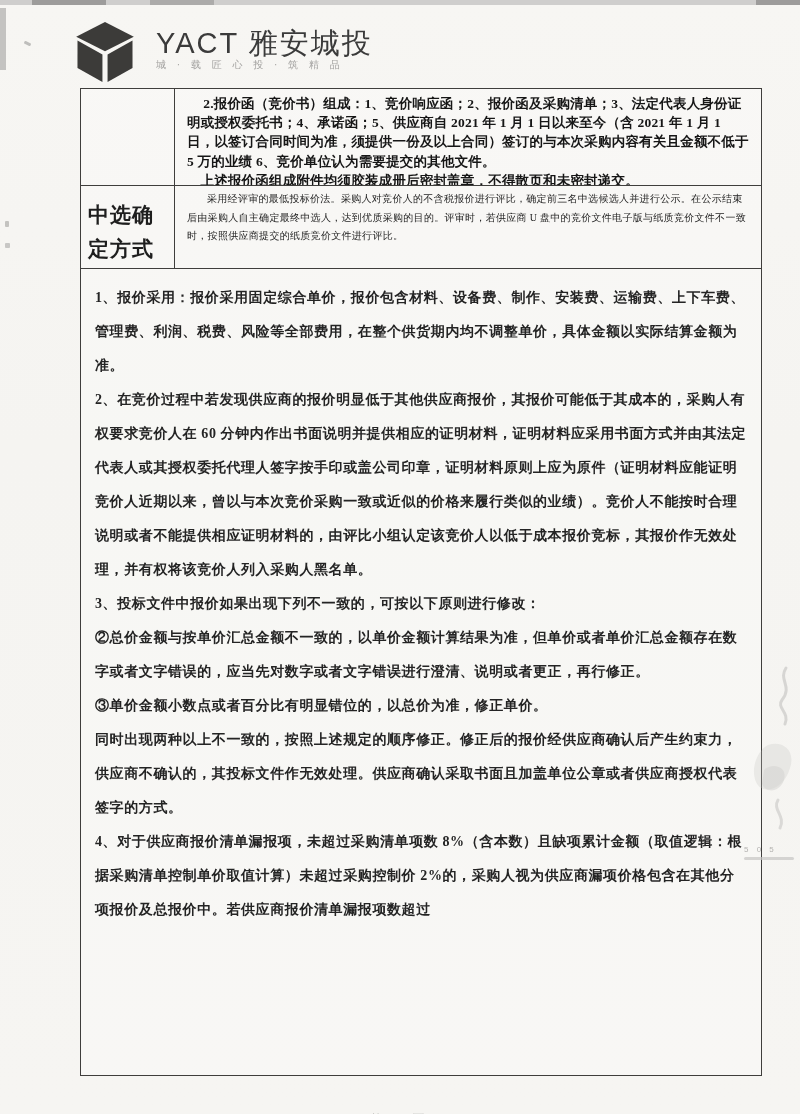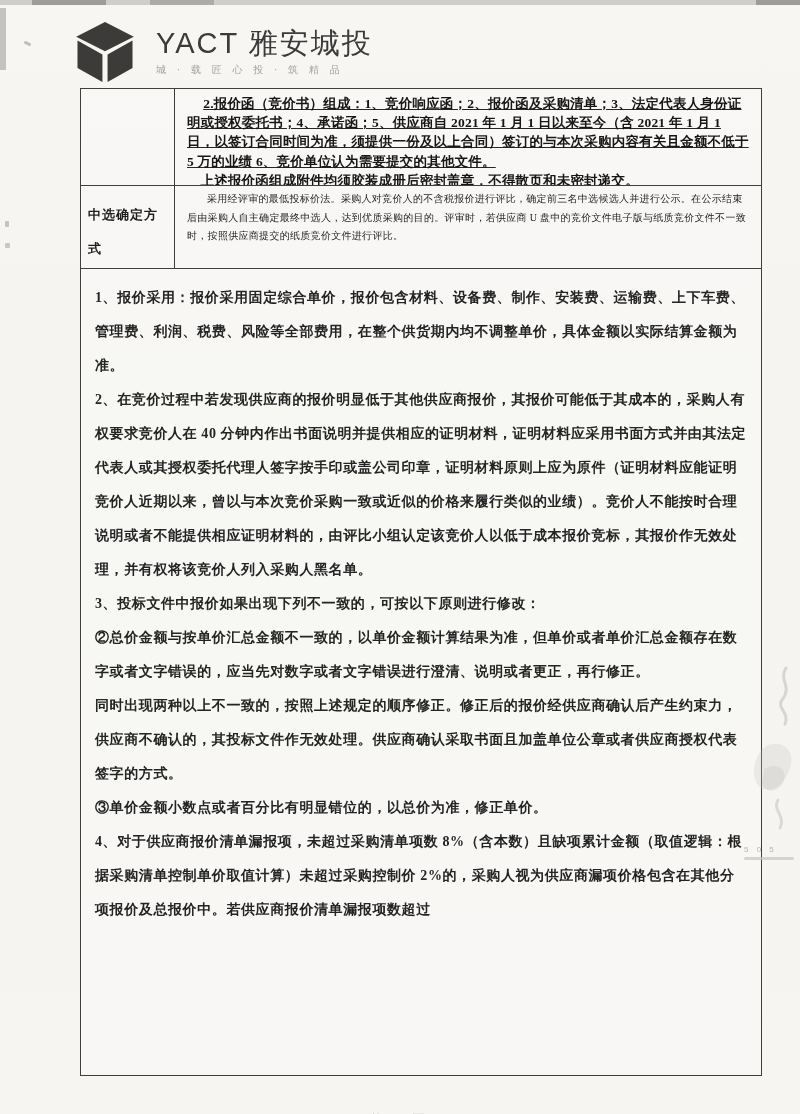--- a/index.html
+++ b/index.html
@@ -21,37 +21,37 @@
   
   .logo{position:absolute;left:68px;top:20px;height:64px;display:flex;align-items:flex-start;}
   .cube{width:74px;height:64px;}
   .brand-block{margin-left:14px;padding-top:8px;}
   .brand{
     font-family:"Liberation Sans","DejaVu Sans",sans-serif;
     font-weight:normal;font-size:29px;line-height:30px;color:#3b3b3b;letter-spacing:2px;white-space:nowrap;
   }
   .tagline{
     font-family:"Liberation Sans","DejaVu Sans",sans-serif;
-    margin-top:5px;font-size:10px;color:#a3a2a0;letter-spacing:4px;white-space:nowrap;
+    font-size:10px;color:#a3a2a0;letter-spacing:4px;white-space:nowrap;
   }
   
   .doc-table{
     position:absolute;left:80px;top:88px;width:682px;
     border:1px solid #3f3e3c;box-sizing:border-box;background:rgba(255,255,255,0.25);
   }
   .t-row{display:flex;border-bottom:1px solid #3f3e3c;box-sizing:border-box;}
   .t-row:last-child{border-bottom:none;}
   .t-label{
     width:94px;flex:0 0 94px;border-right:1px solid #3f3e3c;box-sizing:border-box;
-    font-weight:bold;font-size:13px;letter-spacing:1px;color:#1e1e1e;
+    font-weight:bold;font-size:21px;letter-spacing:1px;color:#1e1e1e;
     padding:14px 6px 0 7px;line-height:35px;
   }
   .t-content{flex:1;box-sizing:border-box;color:#242424;}
   .t-content p{margin:0;}
-  .row1{height:97px;overflow:hidden;text-decoration:underline;}
+  .row1{height:97px;overflow:hidden;}
   .row1 .t-content{padding:5px 12px 4px 12px;font-weight:bold;font-size:13.5px;line-height:19.2px;letter-spacing:0.2px;color:#161616;}
   .row1 .p-first{text-indent:1.2em;}
   .row1 .p-second{text-indent:1em;}
   .row2{height:83px;overflow:hidden;}
   .row2 .t-label{padding-top:12px;line-height:34px;}
   .row2 .t-content{padding:4px 12px 4px 12px;font-size:10px;line-height:18.6px;letter-spacing:0.3px;}
   .row2 .t-content p{text-indent:2em;}
   .row3{height:806px;overflow:hidden;}
   .row3 .t-content{padding:12px 14px 6px 14px;font-size:14px;line-height:34px;letter-spacing:0.6px;font-weight:bold;}
   
@@ -108,25 +108,25 @@
     <div class="t-row row2">
       <div class="t-label">中选确定方式</div>
       <div class="t-content">
         <p>采用经评审的最低投标价法。采购人对竞价人的不含税报价进行评比，确定前三名中选候选人并进行公示。在公示结束后由采购人自主确定最终中选人，达到优质采购的目的。评审时，若供应商 U 盘中的竞价文件电子版与纸质竞价文件不一致时，按照供应商提交的纸质竞价文件进行评比。</p>
       </div>
     </div>
 
     <div class="t-row row3">
       <div class="t-content">
         <p>1、报价采用：报价采用固定综合单价，报价包含材料、设备费、制作、安装费、运输费、上下车费、管理费、利润、税费、风险等全部费用，在整个供货期内均不调整单价，具体金额以实际结算金额为准。</p>
-        <p>2、在竞价过程中若发现供应商的报价明显低于其他供应商报价，其报价可能低于其成本的，采购人有权要求竞价人在 40 分钟内作出书面说明并提供相应的证明材料，证明材料应采用书面方式并由其法定代表人或其授权委托代理人签字按手印或盖公司印章，证明材料原则上应为原件（证明材料应能证明竞价人近期以来，曾以与本次竞价采购一致或近似的价格来履行类似的业绩）。竞价人不能按时合理说明或者不能提供相应证明材料的，由评比小组认定该竞价人以低于成本报价竞标，其报价作无效处理，并有权将该竞价人列入采购人黑名单。</p>
+        <p>2、在竞价过程中若发现供应商的报价明显低于其他供应商报价，其报价可能低于其成本的，采购人有权要求竞价人在 60 分钟内作出书面说明并提供相应的证明材料，证明材料应采用书面方式并由其法定代表人或其授权委托代理人签字按手印或盖公司印章，证明材料原则上应为原件（证明材料应能证明竞价人近期以来，曾以与本次竞价采购一致或近似的价格来履行类似的业绩）。竞价人不能按时合理说明或者不能提供相应证明材料的，由评比小组认定该竞价人以低于成本报价竞标，其报价作无效处理，并有权将该竞价人列入采购人黑名单。</p>
         <p>3、投标文件中报价如果出现下列不一致的，可按以下原则进行修改：</p>
         <p>②总价金额与按单价汇总金额不一致的，以单价金额计算结果为准，但单价或者单价汇总金额存在数字或者文字错误的，应当先对数字或者文字错误进行澄清、说明或者更正，再行修正。</p>
+        <p>③单价金额小数点或者百分比有明显错位的，以总价为准，修正单价。</p>
         <p>同时出现两种以上不一致的，按照上述规定的顺序修正。修正后的报价经供应商确认后产生约束力，供应商不确认的，其投标文件作无效处理。供应商确认采取书面且加盖单位公章或者供应商授权代表签字的方式。</p>
-        <p>③单价金额小数点或者百分比有明显错位的，以总价为准，修正单价。</p>
         <p>4、对于供应商报价清单漏报项，未超过采购清单项数 8%（含本数）且缺项累计金额（取值逻辑：根据采购清单控制单价取值计算）未超过采购控制价 2%的，采购人视为供应商漏项价格包含在其他分项报价及总报价中。若供应商报价清单漏报项数超过</p>
       </div>
     </div>
 
   </div>
 
   <svg class="seal" viewBox="0 0 62 225" aria-hidden="true">
     <path d="M48,18 C40,30 55,36 44,50 C38,58 52,62 47,74" fill="none" stroke="#b9b8b6" stroke-width="3" stroke-linecap="round"></path>
     <path d="M30,95 C44,90 58,100 52,118 C46,140 24,146 18,132 C12,118 20,100 30,95 Z" fill="#c3c2c0" opacity="0.55"></path>
     <path d="M26,120 C34,112 50,116 46,130 C42,142 28,144 24,134 Z" fill="#b2b1af" opacity="0.5"></path>

